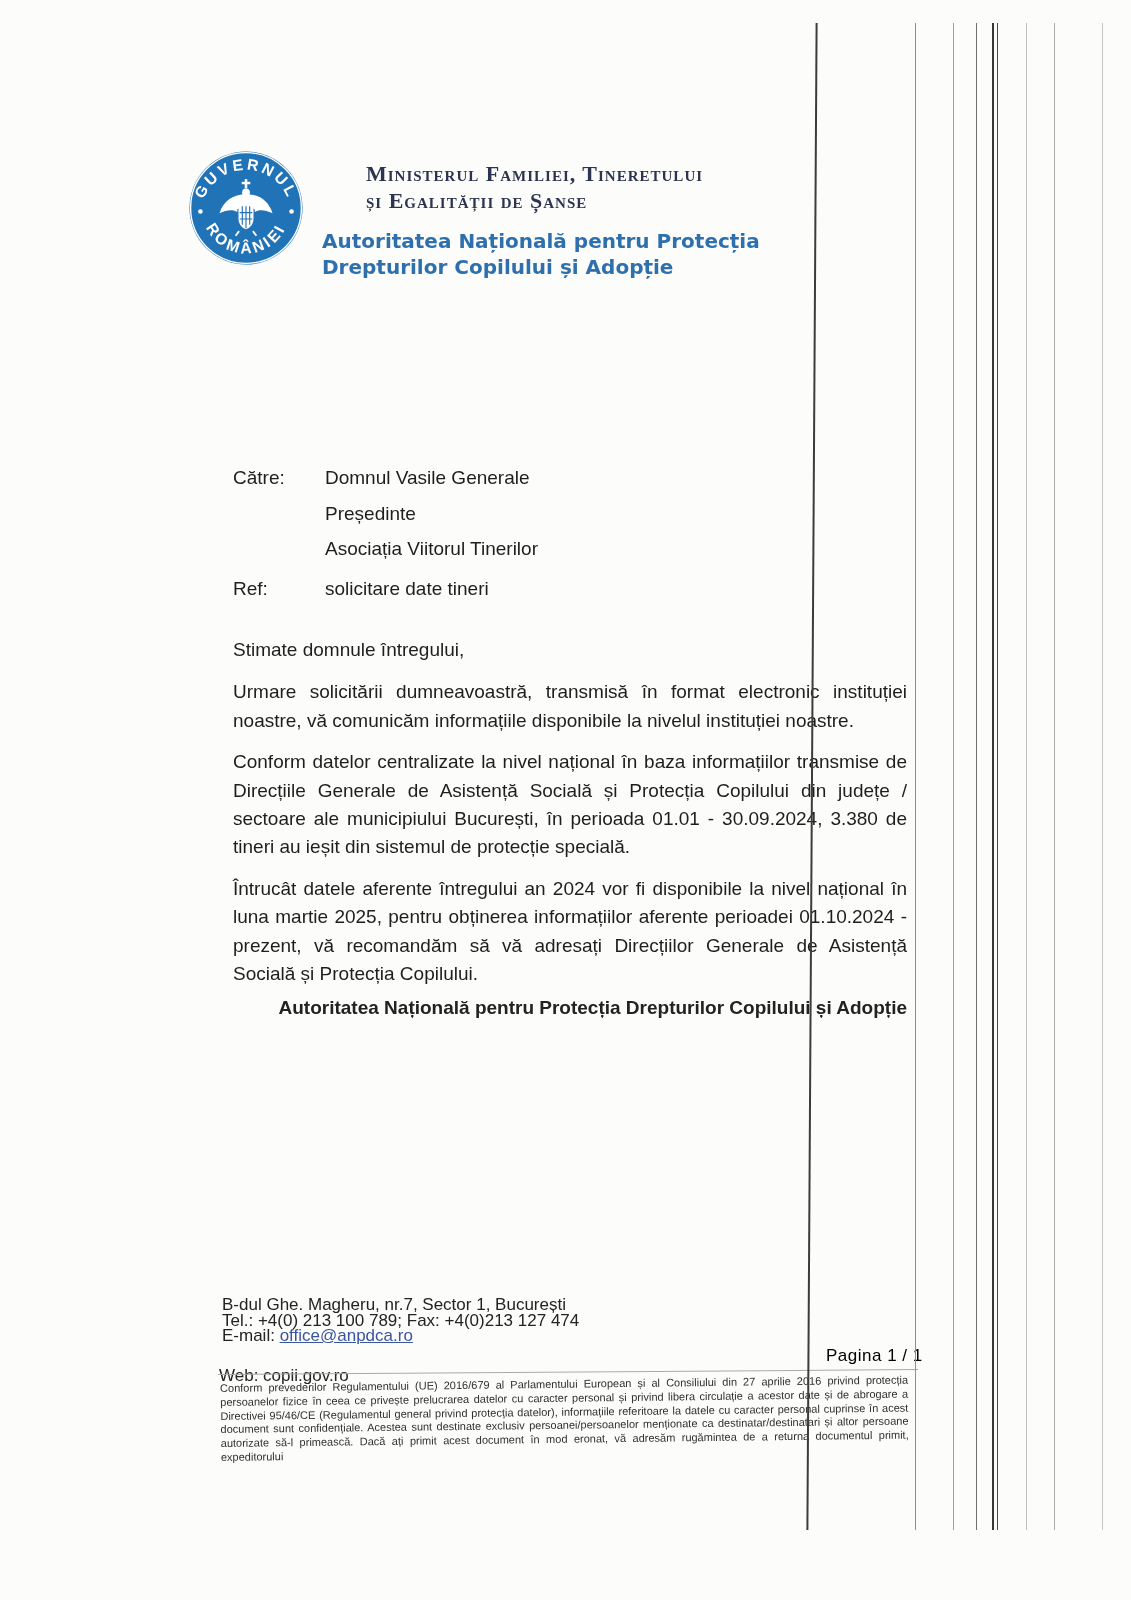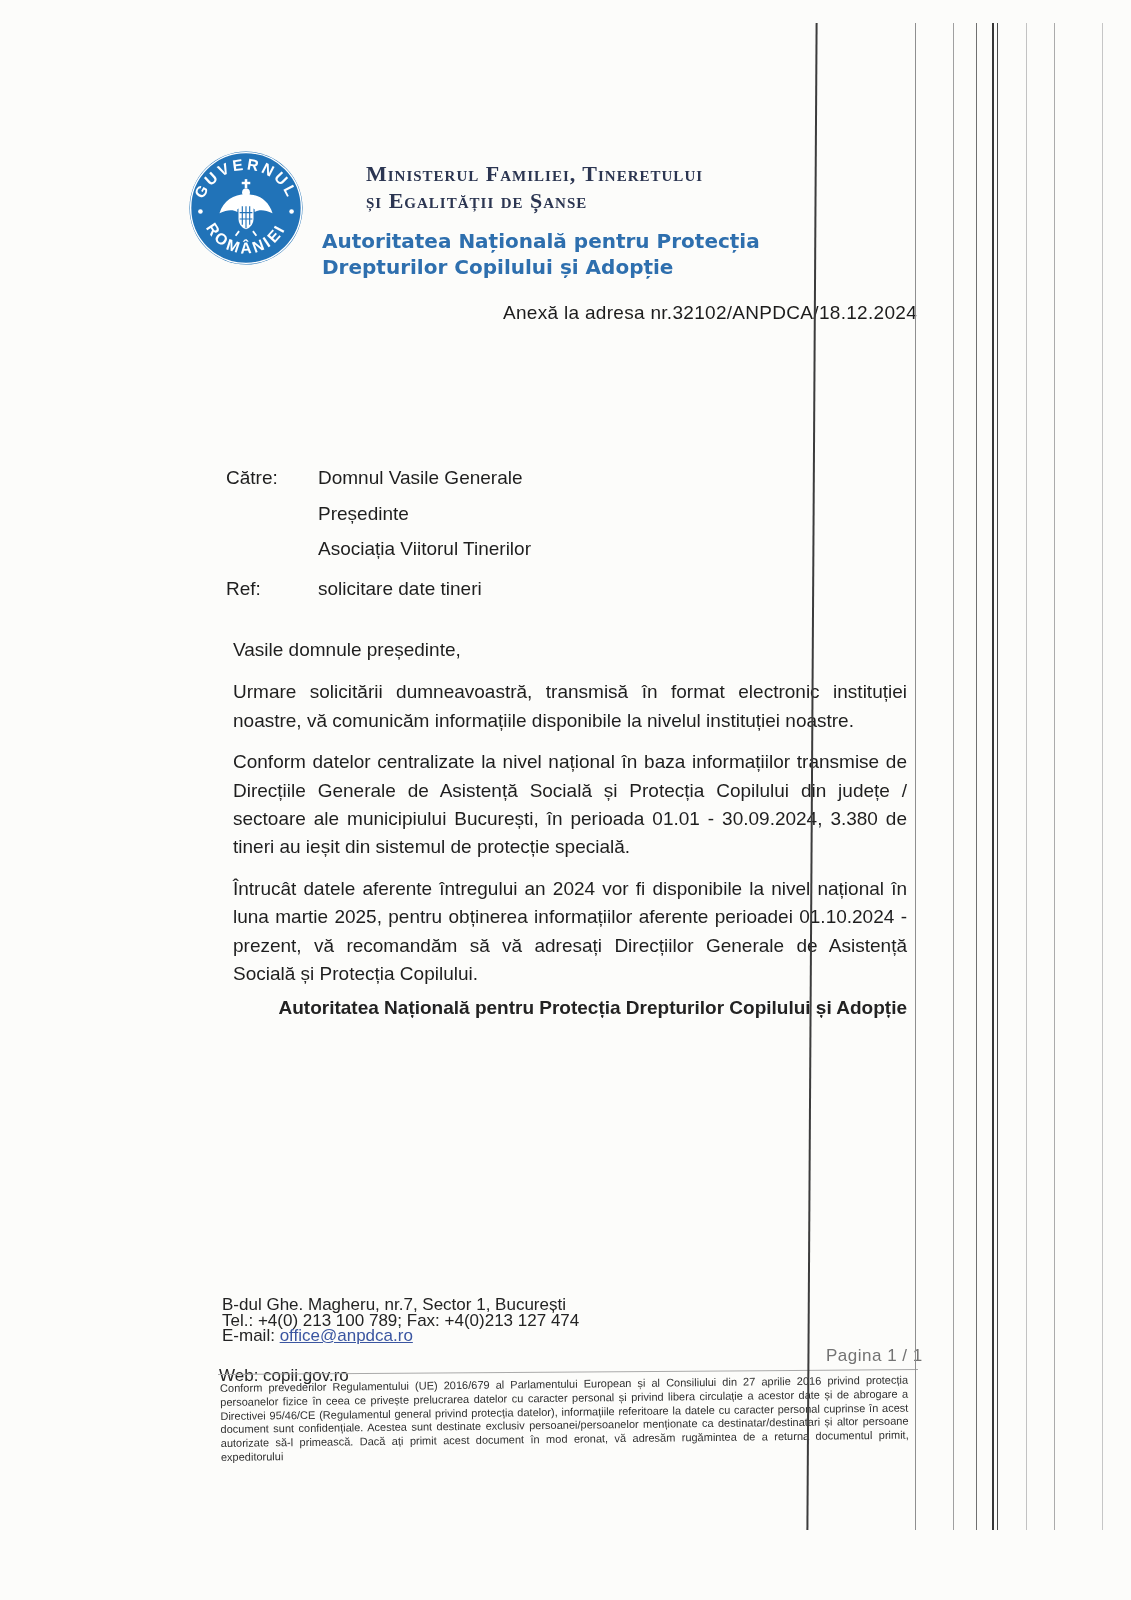--- a/index.html
+++ b/index.html
@@ -42,21 +42,21 @@
     top: 302px;
     font-size: 19px;
     color: #1c1c1c;
     letter-spacing: 0.3px;
     white-space: nowrap;
   }
 
   
   .recipient {
     position: absolute;
-    left: 226px;
+    left: 233px;
     top: 460px;
     display: grid;
     grid-template-columns: 92px auto;
     font-size: 19px;
     row-gap: 0;
   }
   .recipient > div { line-height: 35.5px; }
   .ref-row { margin-top: 4px; }
 
   
@@ -90,21 +90,21 @@
     line-height: 15.5px;
     color: #232323;
   }
   .footer-address .web-row { margin-top: 24px; margin-left: -3px; }
   .email-link { color: #3a55a0; text-decoration: underline; }
   .page-indicator {
     position: absolute;
     left: 826px;
     top: 1346px;
     font-size: 17px;
-    color: #737373;
+    color: #000000;
     letter-spacing: 0.5px;
     white-space: nowrap;
   }
   .fineprint-separator {
     position: absolute;
     left: 218px;
     top: 1374px;
     width: 700px;
     height: 0;
     border-top: 1px solid #a9a9a9;
@@ -170,35 +170,34 @@
 
   <div class="header-text">
     <div class="ministry-line">Ministerul Familiei, Tineretului</div>
     <div class="ministry-line">și Egalității de Șanse</div>
     <div class="authority-block">
       <div class="authority-line">Autoritatea Națională pentru Protecția</div>
       <div class="authority-line">Drepturilor Copilului și Adopție</div>
     </div>
   </div>
 
-  <div class="annex-line">Anexă la adresa nr.32102/ANPDCA/18.12.2024</div>
 
   <div class="recipient">
     <div>Către:</div>
     <div>Domnul Vasile Generale</div>
     <div></div>
     <div>Președinte</div>
     <div></div>
     <div>Asociația Viitorul Tinerilor</div>
     <div class="ref-row">Ref:</div>
     <div class="ref-row">solicitare date tineri</div>
   </div>
 
   <div class="letter-body">
-    <div class="salutation">Vasile domnule președinte,</div>
+    <div class="salutation">Stimate domnule întregului,</div>
     <p class="para">Urmare solicitării dumneavoastră, transmisă în format electronic instituției noastre, vă comunicăm informațiile disponibile la nivelul instituției noastre.</p>
     <p class="para">Conform datelor centralizate la nivel național în baza informațiilor transmise de Direcțiile Generale de Asistență Socială și Protecția Copilului din județe / sectoare ale municipiului București, în perioada 01.01 - 30.09.2024, 3.380 de tineri au ieșit din sistemul de protecție specială.</p>
     <p class="para">Întrucât datele aferente întregului an 2024 vor fi disponibile la nivel național în luna martie 2025, pentru obținerea informațiilor aferente perioadei 01.10.2024 - prezent, vă recomandăm să vă adresați Direcțiilor Generale de Asistență Socială și Protecția Copilului.</p>
   </div>
 
   <div class="signature-line">Autoritatea Națională pentru Protecția Drepturilor Copilului și Adopție</div>
 
   <div class="footer-address">
     <div>B-dul Ghe. Magheru, nr.7, Sector 1, București</div>
     <div>Tel.: +4(0) 213 100 789; Fax: +4(0)213 127 474</div>

